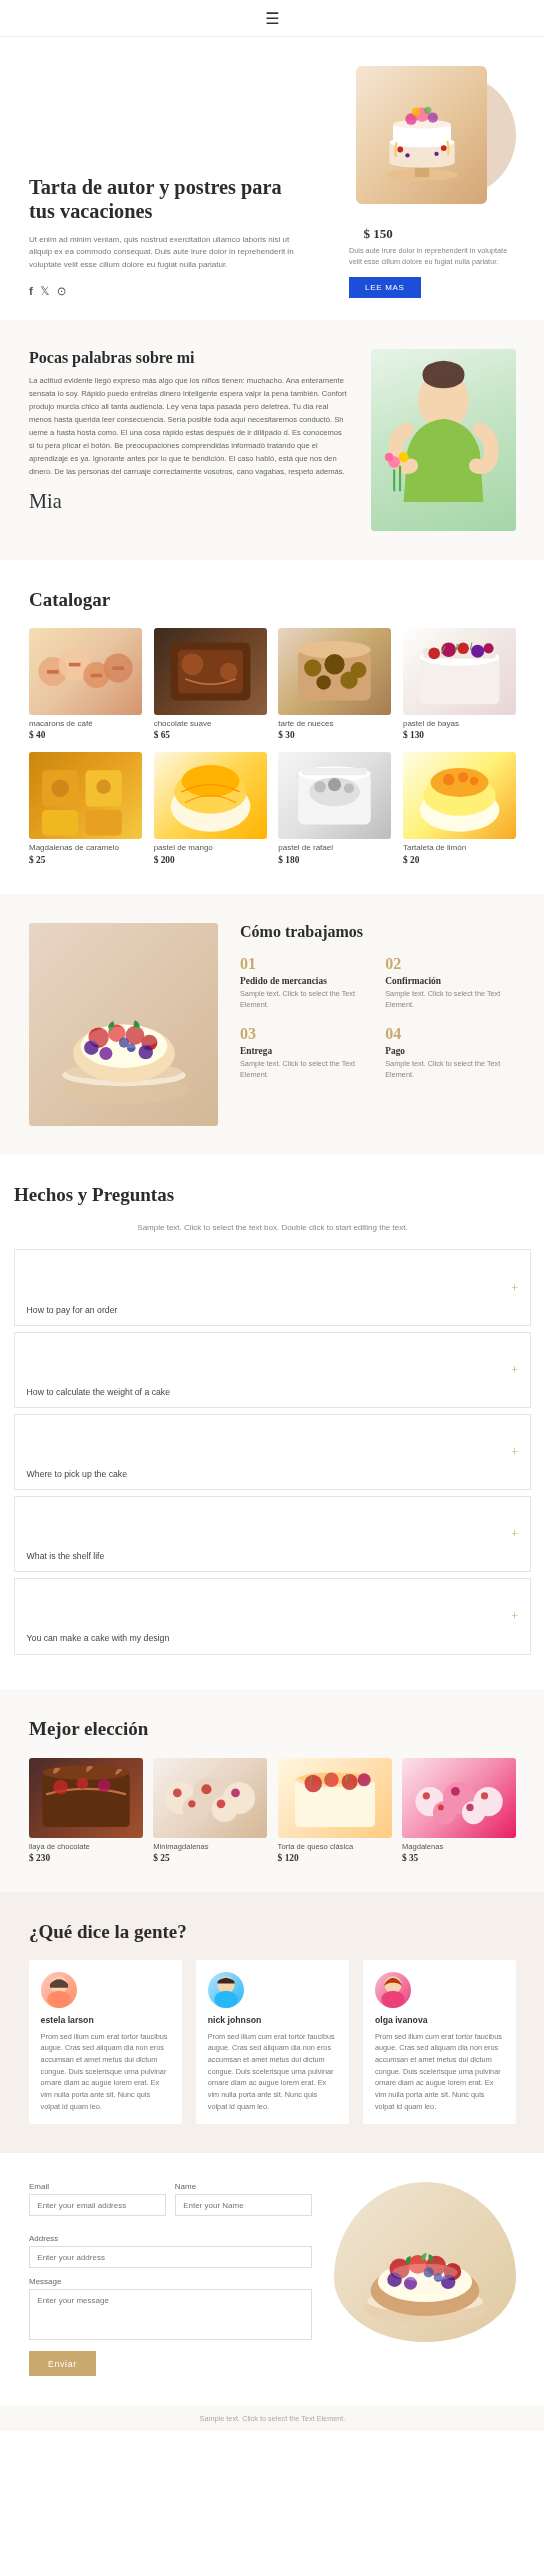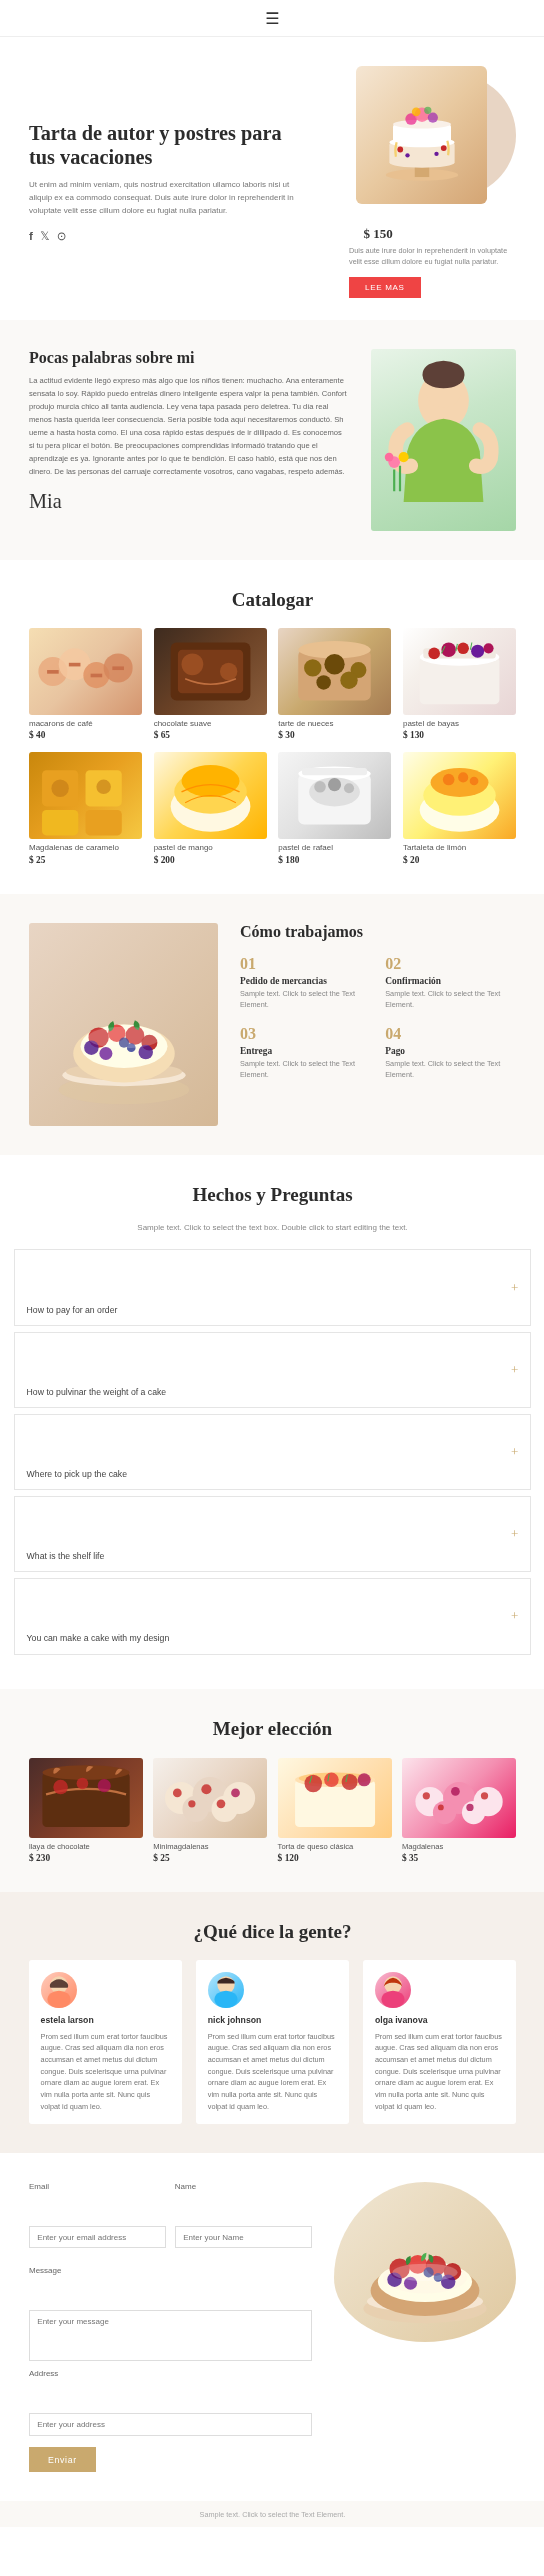--- a/index.html
+++ b/index.html
@@ -2,48 +2,48 @@
 <html style="font-size:11.6px"><head>
   <meta charset="utf-8">
   <style>
     * { box-sizing: border-box; margin: 0; padding: 0; }
     body { font-family: Georgia, 'Times New Roman', serif; background: #fff; color: #333; width: 545px; overflow-x: hidden; }
 
     
     .header { display: flex; justify-content: center; padding: 8.7px 0; border-bottom: 0.7px solid #eee; }
 
     
-    .hero { display: flex; padding: 29px 29px 22px; gap: 27px; align-items: center; background: #fff; }
+    .hero { display: flex; padding: 29px 29px 22px; gap: 27px; align-items: flex-end; background: #fff; }
     .hero-left { flex: 1; }
     .hero-title { font-size: 20.3px; font-weight: bold; color: #2c2c2c; margin-bottom: 10.2px; line-height: 1.2; }
     .hero-text { font-size: 8px; color: #777; line-height: 1.6; margin-bottom: 11.6px; font-family: Arial, sans-serif; }
     .hero-social { display: flex; gap: 7.3px; margin-bottom: 0; }
     .hero-social span { font-size: 10.2px; color: #555; cursor: pointer; }
     .hero-right { flex: 0 0 189px; display: flex; flex-direction: column; align-items: flex-end; }
     .hero-image-wrap { position: relative; width: 160px; height: 145px; }
     .hero-circle { position: absolute; top: 7.3px; right: 0; width: 123px; height: 123px; background: #e8d5c4; border-radius: 50%; }
     .hero-cake { position: absolute; top: 0; left: 0; width: 131px; height: 138px; background: linear-gradient(135deg, #f5e6d3 0%, #e8c9a0 50%, #d4a574 100%); border-radius: 5.8px; display: flex; align-items: center; justify-content: center; overflow: hidden; }
     .cake-svg { width: 102px; height: 116px; }
     .hero-price { margin-top: 7.3px; font-size: 13px; font-weight: bold; color: #333; align-self: flex-start; margin-left: 14.5px; }
     .hero-desc { font-size: 7.3px; color: #888; line-height: 1.5; margin-top: 4.4px; max-width: 167px; font-family: Arial, sans-serif; }
-    .hero-btn { margin-top: 8.7px; padding: 5.8px 16px; background: #ef4444; color: #fff; border: none; font-size: 8px; cursor: pointer; letter-spacing: 0.7px; font-family: Arial, sans-serif; }
+    .hero-btn { margin-top: 8.7px; padding: 5.8px 16px; background: #1d4ed8; color: #fff; border: none; font-size: 8px; cursor: pointer; letter-spacing: 0.7px; font-family: Arial, sans-serif; }
 
     
     .about { display: flex; padding: 29px 29px; gap: 22px; background: #faf9f7; }
     .about-left { flex: 1; }
     .about-title { font-size: 16px; font-weight: bold; color: #2c2c2c; margin-bottom: 8.7px; }
     .about-text { font-size: 7.6px; color: #666; line-height: 1.7; font-family: Arial, sans-serif; }
     .about-sig { margin-top: 11.6px; font-family: 'Brush Script MT', cursive; font-size: 20.3px; color: #333; }
     .about-right { flex: 0 0 145px; }
     .about-photo { width: 145px; height: 182px; background: linear-gradient(160deg, #e8f4e8 0%, #c8e6c9 40%, #a5d6a7 100%); border-radius: 2.9px; display: flex; align-items: flex-end; justify-content: center; overflow: hidden; }
     .person-svg { width: 131px; height: 174px; }
 
     
     .catalog { padding: 29px 29px; background: #fff; }
-    .section-title { text-align: center; font-size: 19px; font-weight: bold; margin-bottom: 17.4px; color: #2c2c2c; }
+    .section-title { font-size: 19px; font-weight: bold; margin-bottom: 17.4px; color: #2c2c2c; }
     .catalog-grid { display: grid; grid-template-columns: repeat(4, 1fr); gap: 11.6px; }
     .catalog-item { cursor: pointer; }
     .catalog-img { width: 100%; height: 87px; border-radius: 2.9px; overflow: hidden; }
     .catalog-name { font-size: 8px; color: #555; margin-top: 4.4px; font-family: Arial, sans-serif; }
     .catalog-price { font-size: 9.4px; font-weight: bold; color: #333; margin-top: 2.2px; }
 
     
     .how { display: flex; padding: 29px 29px; gap: 22px; align-items: flex-start; background: #faf8f5; }
     .how-image { flex: 0 0 189px; }
     .how-img { width: 189px; height: 203px; background: linear-gradient(135deg, #e8d5c4 0%, #d4b896 100%); border-radius: 2.9px; overflow: hidden; display: flex; align-items: center; justify-content: center; }
@@ -75,21 +75,21 @@
     .testimonial-item { background: #fff; padding: 11.6px; border-radius: 2.9px; }
     .testimonial-avatar { width: 36px; height: 36px; border-radius: 50%; margin-bottom: 7.3px; overflow: hidden; }
     .testimonial-name { font-size: 8.7px; font-weight: bold; color: #333; margin-bottom: 5.8px; font-family: Arial, sans-serif; }
     .testimonial-text { font-size: 7.3px; color: #777; line-height: 1.6; font-family: Arial, sans-serif; }
 
     
     .order { display: flex; padding: 29px 29px; gap: 22px; background: #fff; align-items: flex-start; }
     .order-form { flex: 1; }
     .order-title { font-size: 17.4px; font-weight: bold; color: #2c2c2c; margin-bottom: 14.5px; }
     .form-row { display: grid; grid-template-columns: 1fr 1fr; gap: 8.7px; margin-bottom: 8.7px; }
-    .form-field { display: flex; flex-direction: column; margin-bottom: 8.7px; gap: 32px; }
+    .form-field { display: flex; flex-direction: column; margin-bottom: 8.7px; }
     .form-field label { font-size: 8px; color: #666; margin-bottom: 2.9px; font-family: Arial, sans-serif; }
     .form-field input, .form-field textarea { border: 0.7px solid #ddd; padding: 5.8px 7.3px; font-size: 8px; font-family: Arial, sans-serif; color: #999; outline: none; }
     .form-field textarea { height: 51px; resize: none; }
     .submit-btn { background: #c9a96e; color: #fff; border: none; padding: 7.3px 19px; font-size: 8.7px; cursor: pointer; font-family: Arial, sans-serif; letter-spacing: 0.7px; margin-top: 2.9px; }
     .order-image { flex: 0 0 182px; }
     .order-img { width: 182px; height: 160px; background: linear-gradient(135deg, #f0e6d3 0%, #e0c9a0 100%); border-radius: 50% 50% 50% 50% / 60% 60% 40% 40%; display: flex; align-items: center; justify-content: center; overflow: hidden; }
 
     
     .footer-hint { background: #faf8f5; padding: 8.7px 29px; text-align: center; font-size: 7.3px; color: #aaa; font-family: Arial, sans-serif; }
 
@@ -393,21 +393,21 @@
 
 <section class="faq">
   <h2 class="section-title">Hechos y Preguntas</h2>
   <p class="faq-subtitle">Sample text. Click to select the text box. Double click to start editing the text.</p>
 
   <div class="faq-item">
     <span class="faq-question">How to pay for an order</span>
     <span class="faq-plus">+</span>
   </div>
   <div class="faq-item">
-    <span class="faq-question">How to pulvinar the weight of a cake</span>
+    <span class="faq-question">How to calculate the weight of a cake</span>
     <span class="faq-plus">+</span>
   </div>
   <div class="faq-item">
     <span class="faq-question">Where to pick up the cake</span>
     <span class="faq-plus">+</span>
   </div>
   <div class="faq-item">
     <span class="faq-question">What is the shelf life</span>
     <span class="faq-plus">+</span>
   </div>
@@ -548,27 +548,27 @@
         <label>Email</label>
         <input type="email" placeholder="Enter your email address" style="">
       </div>
       <div class="form-field">
         <label>Name</label>
         <input type="text" placeholder="Enter your Name" style="">
       </div>
     </div>
 
     <div class="form-field">
+      <label>Address</label>
+      <input type="text" placeholder="Enter your address" style="">
+    </div>
+
+    <div class="form-field">
       <label>Message</label>
       <textarea placeholder="Enter your message" style=""></textarea>
-    </div>
-
-    <div class="form-field">
-      <label>Address</label>
-      <input type="text" placeholder="Enter your address" style="">
     </div>
 
     <button class="submit-btn">Enviar</button>
   </div>
   <div class="order-image">
     <div class="order-img">
       <svg width="160" height="145" viewBox="0 0 220 200" xmlns="http://www.w3.org/2000/svg">
 
         <ellipse cx="110" cy="165" rx="85" ry="20" fill="#e8d0b0"></ellipse>
         <ellipse cx="110" cy="155" rx="80" ry="15" fill="#f5e6d3"></ellipse>

